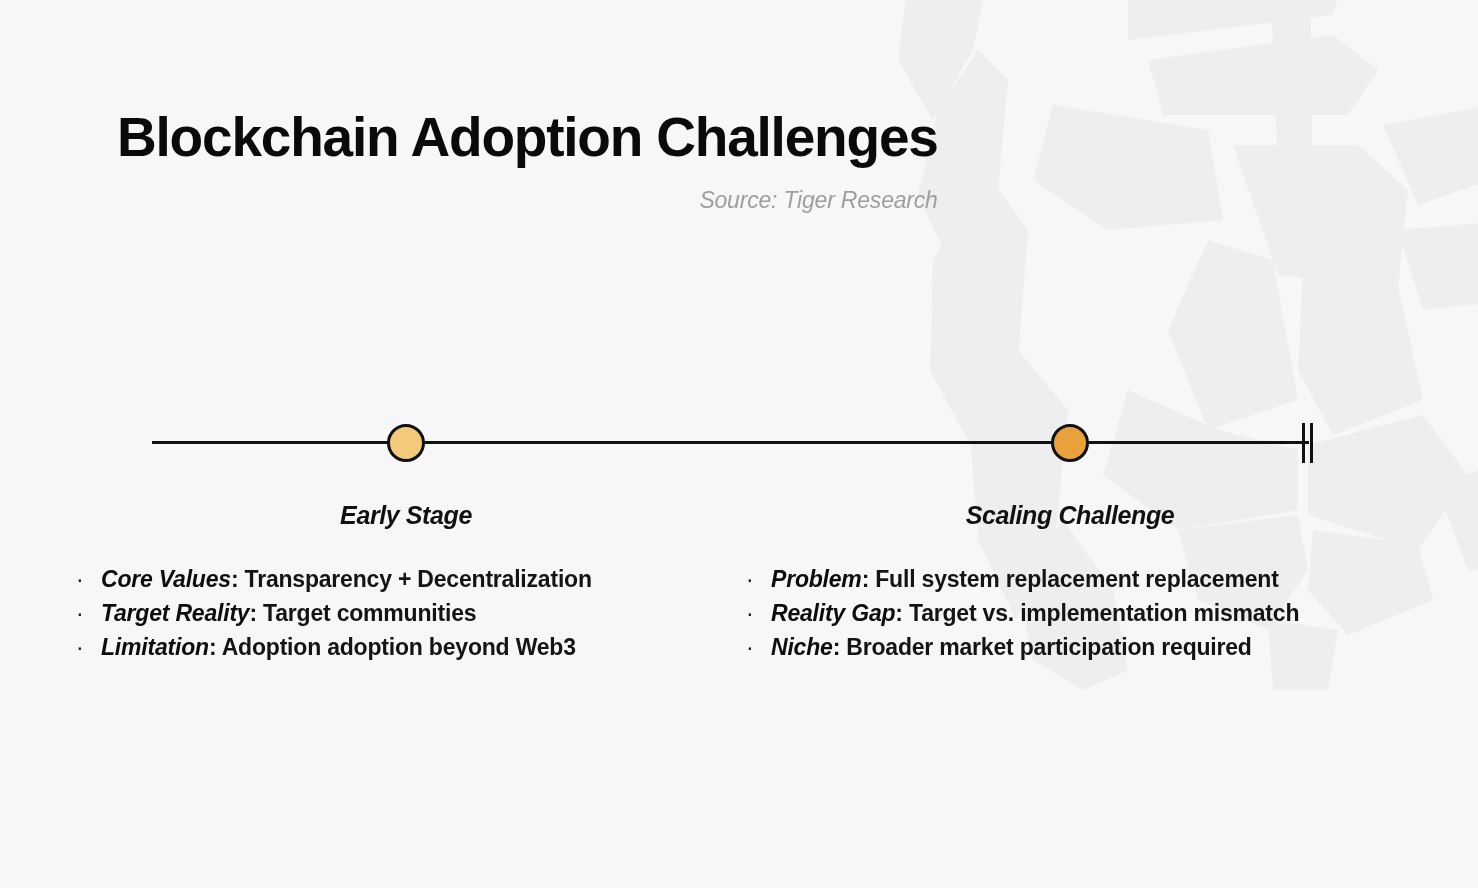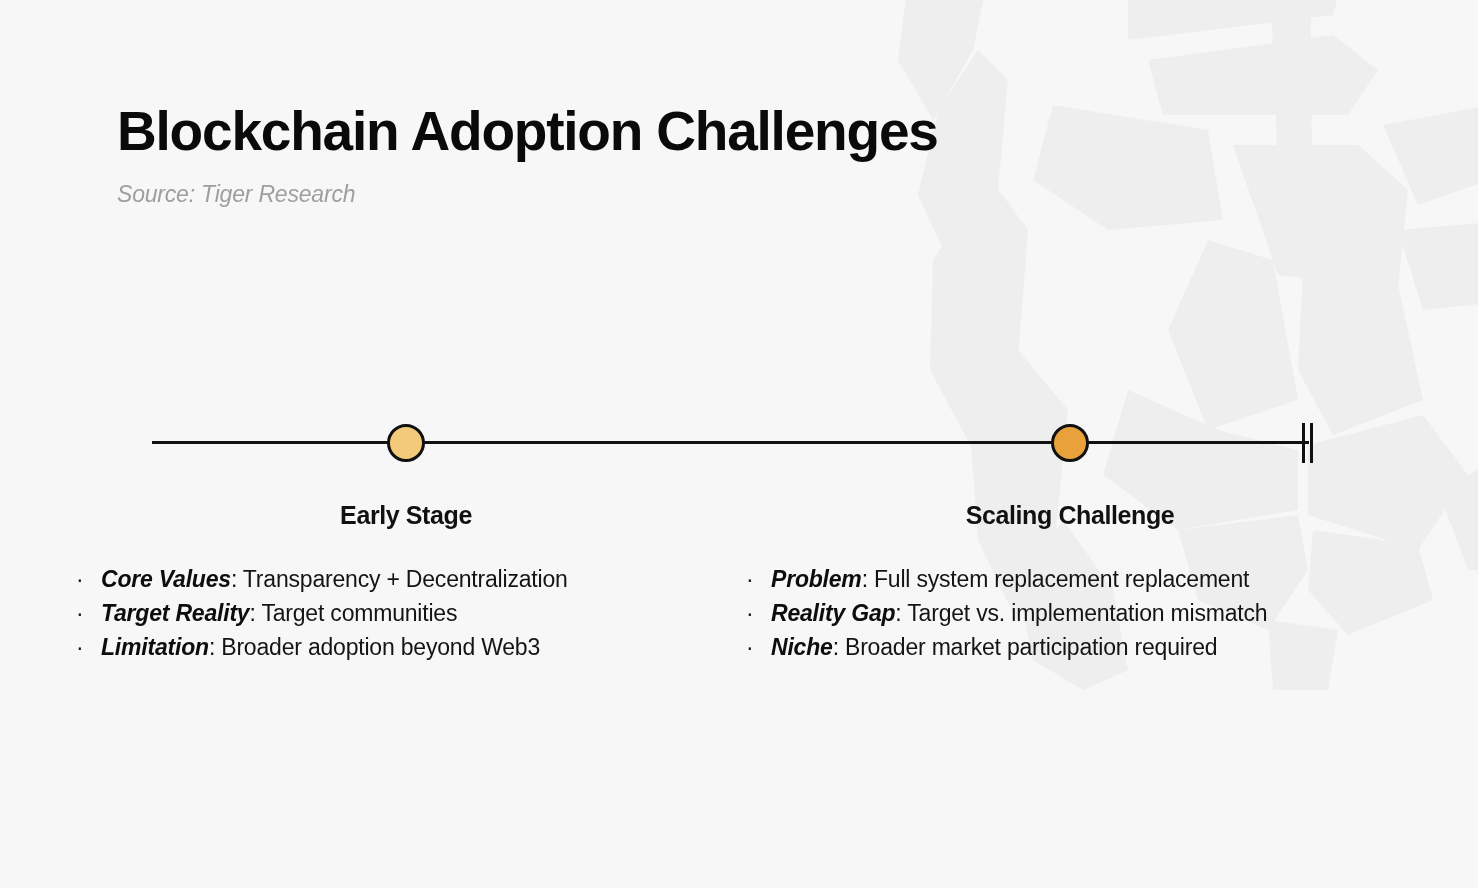--- a/index.html
+++ b/index.html
@@ -32,50 +32,52 @@
     width: 640px;
     height: 760px;
     pointer-events: none;
     z-index: 0;
   }
 
   
   .header {
     position: absolute;
     left: 117px;
-    top: 103px;
+    top: 109px;
     z-index: 3;
   }
   .title {
     font-size: 55px;
     font-weight: bold;
     color: #0a0a0a;
     letter-spacing: -1.2px;
     line-height: 1.05;
     margin: 0;
     white-space: nowrap;
   }
   .subtitle {
     font-size: 23px;
     font-style: italic;
     color: #9e9e9e;
     margin: 0;
     padding-top: 20px;
     letter-spacing: -0.2px;
     white-space: nowrap;
+    text-align: right;
   }
 
   
   .timeline {
     position: absolute;
     left: 0;
     top: 0;
     width: 1478px;
     height: 888px;
     z-index: 2;
+    font-style: italic;
   }
   .axis-line {
     position: absolute;
     left: 152px;
     top: 441px;
     width: 1157px;
     height: 3px;
     background: #111111;
   }
   .end-cap {
@@ -142,21 +144,21 @@
     color: #141414;
     font-size: 23px;
     line-height: 34px;
   }
   .bullet-term {
     font-weight: bold;
     color: #0d0d0d;
     font-style: italic;
   }
   .bullet-rest {
-    font-weight: normal;
+    font-weight: bold;
   }
 </style>
 </head>
 <body style="background: rgb(247, 247, 247);">
 
 <div id="stage">
 
   <svg class="watermark" viewBox="0 0 640 760" xmlns="http://www.w3.org/2000/svg" aria-hidden="true">
     <g fill="#eeeeee">
       <polygon points="30,50 80,0 120,0 95,120 55,190 20,130"></polygon>
@@ -204,21 +206,21 @@
       <div class="bullet-row">
         <span class="bullet-dot">·</span>
         <span><span class="bullet-term">Core Values</span><span class="bullet-rest">: Transparency + Decentralization</span></span>
       </div>
       <div class="bullet-row">
         <span class="bullet-dot">·</span>
         <span><span class="bullet-term">Target Reality</span><span class="bullet-rest">: Target communities</span></span>
       </div>
       <div class="bullet-row">
         <span class="bullet-dot">·</span>
-        <span><span class="bullet-term">Limitation</span><span class="bullet-rest">: Broader adoption beyond Web3</span></span>
+        <span><span class="bullet-term">Limitation</span><span class="bullet-rest">: Adoption adoption beyond Web3</span></span>
       </div>
     </div>
 
     <div class="column col-right">
       <div class="bullet-row">
         <span class="bullet-dot">·</span>
         <span><span class="bullet-term">Problem</span><span class="bullet-rest">: Full system replacement replacement</span></span>
       </div>
       <div class="bullet-row">
         <span class="bullet-dot">·</span>

